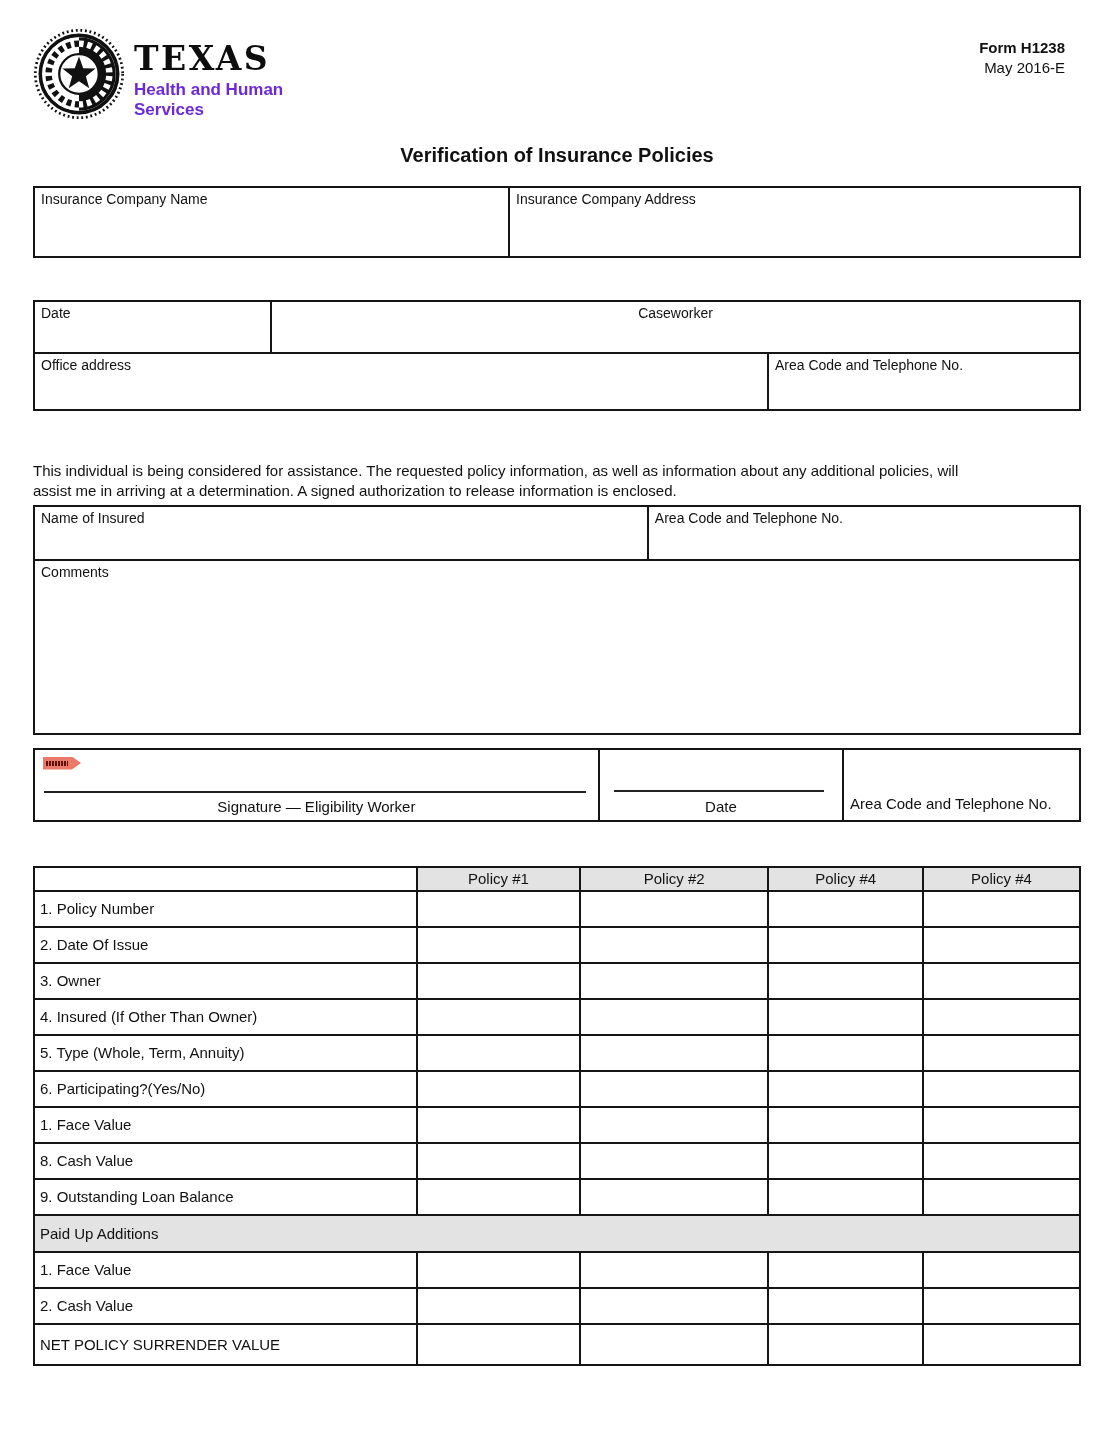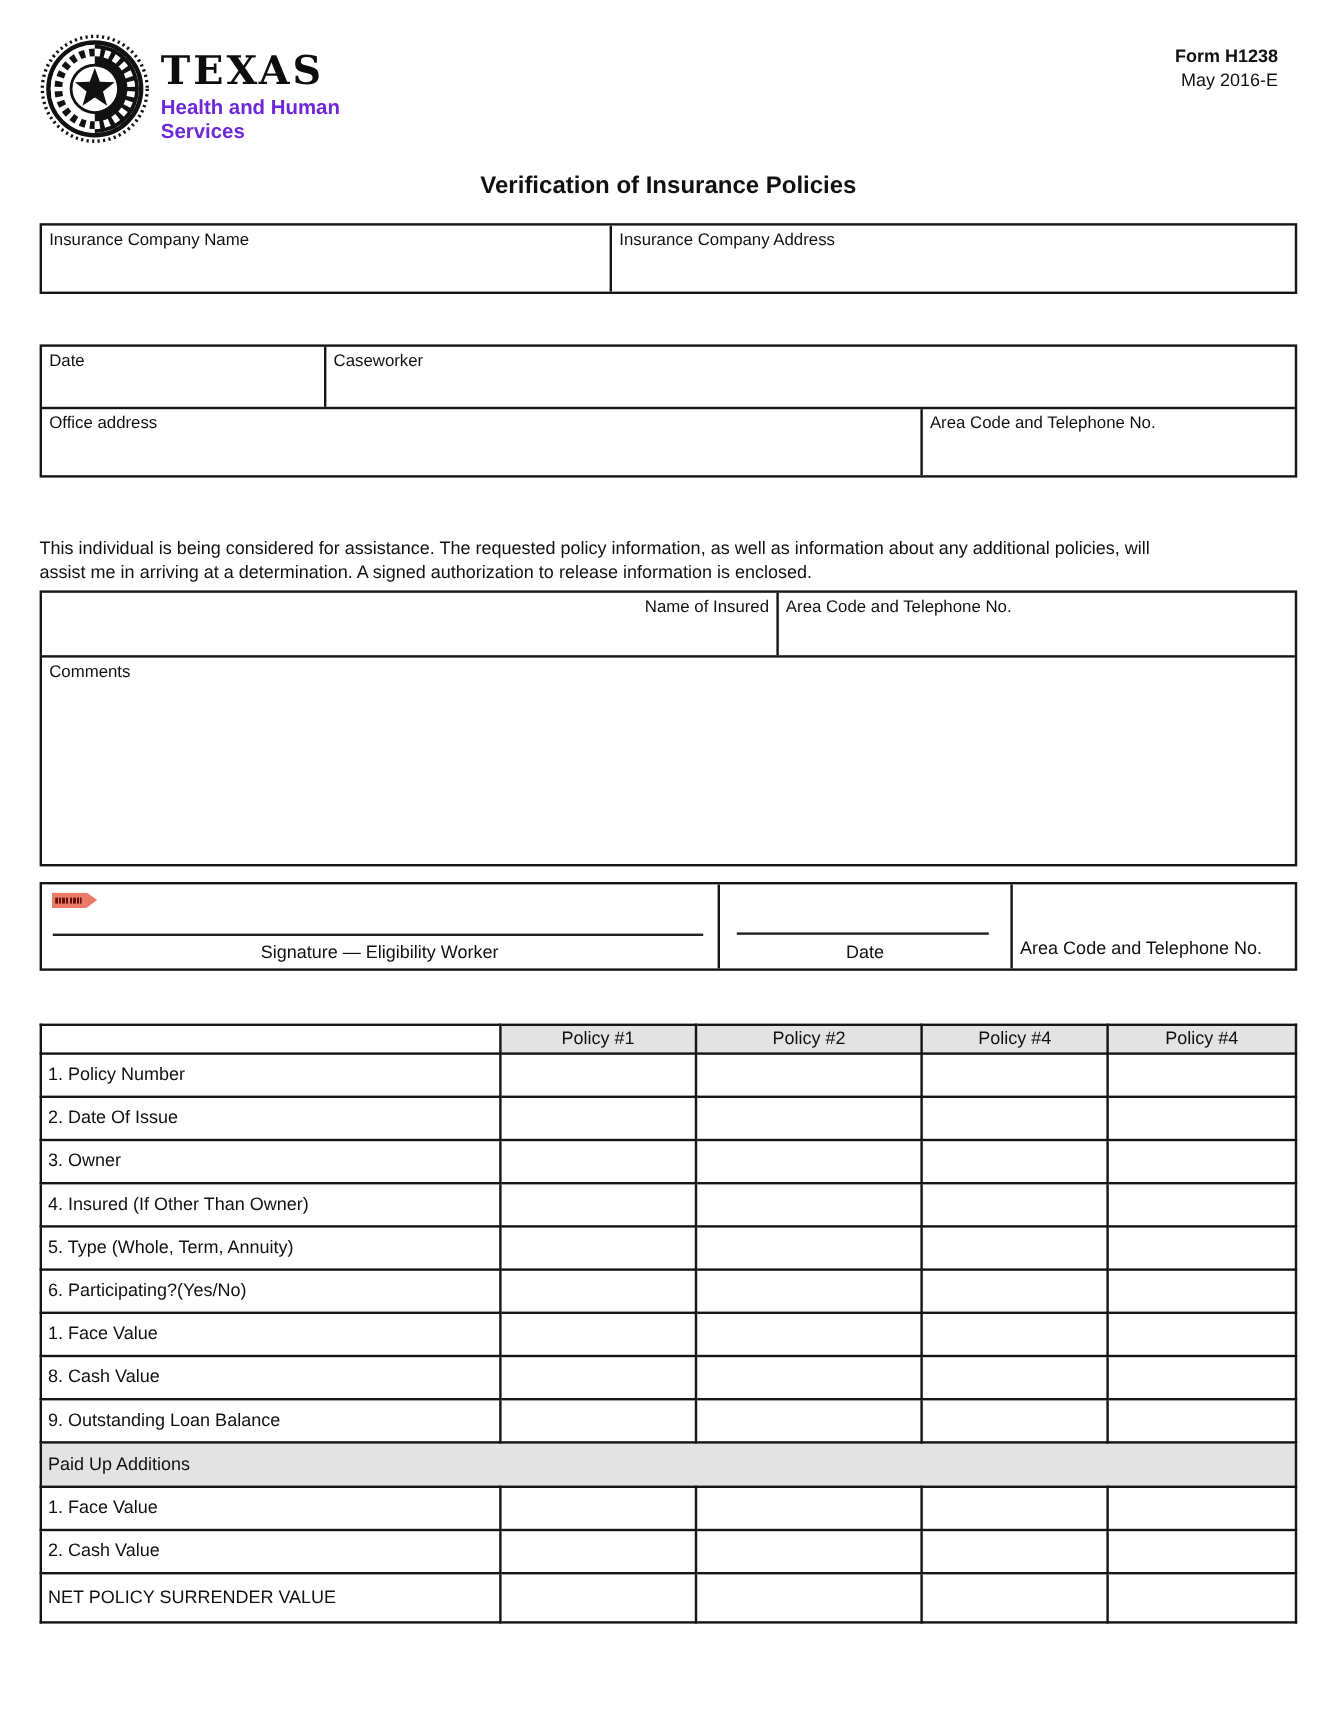--- a/index.html
+++ b/index.html
@@ -24,37 +24,37 @@
   .form-id { margin-left:auto; text-align:right; padding-top:10px; padding-right:16px; font-size:15px; line-height:1.3; }
   .form-number { font-weight:bold; }
 
   .form-title { text-align:center; font-size:20px; font-weight:bold; margin-top:24px; height:27px; }
 
   
   .box { border:2px solid var(--border,#151515); }
   .cell { padding:3px 6px; font-size:14px; }
   .cell-label { display:block; }
 
-  .box1 { margin-top:15px; height:59px; display:flex;justify-content:center; }
+  .box1 { margin-top:15px; height:72px; display:flex;justify-content:center; }
   .box1-c1 { width:45.5%; border-right:2px solid var(--border,#151515); }
   .box1-c2 { flex:1; }
 
   .box2 { margin-top:42px; }
   .box2-row1 { display:flex; height:52px; border-bottom:2px solid var(--border,#151515); }
   .date-cell { width:22.7%; border-right:2px solid var(--border,#151515); }
-  .caseworker-cell { flex:1; }
+  .caseworker-cell { flex:1;text-align:center; }
   .box2-row2 { display:flex; height:55px; }
   .office-cell { width:70.3%; border-right:2px solid var(--border,#151515); }
   .phone-cell { flex:1; }
 
   .intro { margin-top:50px; font-size:15px; line-height:1.35; white-space:pre-line; }
 
   .box3 { margin-top:3px; }
   .box3-row1 { display:flex; height:54px; border-bottom:2px solid var(--border,#151515); }
-  .insured-cell { width:58.8%; border-right:2px solid var(--border,#151515);text-align:right; }
+  .insured-cell { width:58.8%; border-right:2px solid var(--border,#151515); }
   .insured-phone-cell { flex:1; }
   .comments-cell { height:172px; }
 
   
   .sigbox { margin-top:13px; height:74px; display:flex; font-size:15px; }
   .sig-c { position:relative; }
   .sig-c1 { width:54.1%; border-right:2px solid var(--border,#151515); }
   .sig-c2 { width:23.4%; border-right:2px solid var(--border,#151515); }
   .sig-c3 { flex:1; }
   .sig-line  { position:absolute; left:9px;  right:12px; bottom:27px; border-bottom:2px solid #222; }

